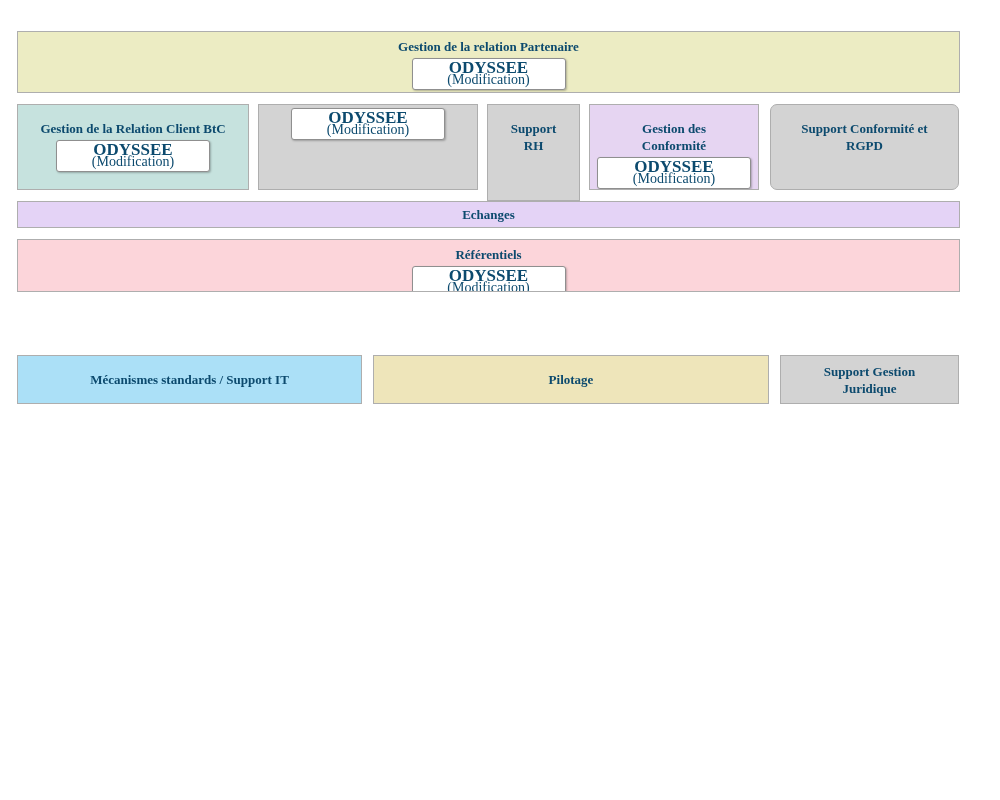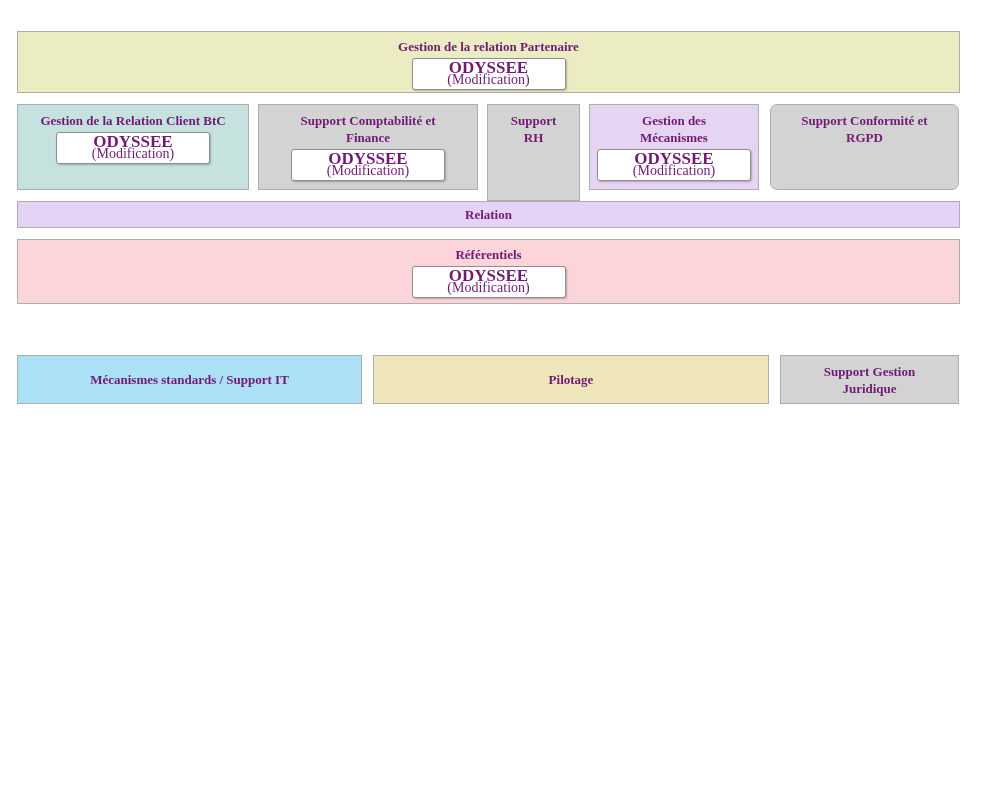--- a/index.html
+++ b/index.html
@@ -6,37 +6,37 @@
     margin: 0;
     padding: 0;
     background: #ffffff;
   }
   #canvas {
     position: relative;
     width: 1000px;
     height: 800px;
     background: #ffffff;
     font-family: "Liberation Serif", "DejaVu Serif", serif;
-    color: #701a75;
+    color: #0c4a6e;
   }
   .block {
     position: absolute;
     border: 1px solid #aeaeae;
     box-sizing: border-box;
     text-align: center;
     overflow: hidden;
   }
   .block-title {
     font-weight: bold;
     font-size: 13px;
     line-height: 17px;
     margin: 0 auto;
   }
   .pad-top { padding-top: 6px; }
-  .row2 .block-title { margin-top: 7px; }
+  .row2 .block-title { margin-top: 15px; }
   .center-flex {
     display: flex;
     align-items: center;
     justify-content: center;
   }
   .app-box {
     width: 152px;
     margin: 3px auto 0 auto;
     background: #ffffff;
     border: 1px solid #8f8f8f;
@@ -54,21 +54,21 @@
     line-height: 12px;
   }
   
   #blk-partner      { left: 17px;  top: 31px;  width: 943px; height: 62px; }
   #blk-client-btc   { left: 17px;  top: 104px; width: 232px; height: 86px; }
   #blk-compta       { left: 258px; top: 104px; width: 220px; height: 86px; }
   #blk-rh           { left: 487px; top: 104px; width: 93px;  height: 97px; }
   #blk-operations   { left: 589px; top: 104px; width: 170px; height: 86px; }
   #blk-conformite   { left: 770px; top: 104px; width: 189px; height: 86px; }
   #blk-echanges     { left: 17px;  top: 201px; width: 943px; height: 27px; }
-  #blk-referentiels { left: 17px;  top: 239px; width: 943px; height: 65px; }
+  #blk-referentiels { left: 17px;  top: 239px; width: 943px; height: 53px; }
   #blk-canaux       { left: 17px;  top: 316px; width: 943px; height: 27px; }
   #blk-mecanismes   { left: 17px;  top: 355px; width: 345px; height: 49px; }
   #blk-pilotage     { left: 373px; top: 355px; width: 396px; height: 49px; }
   #blk-juridique    { left: 780px; top: 355px; width: 179px; height: 49px; }
   
   #blk-client-btc .block-title   { max-width: 212px; }
   #blk-compta .block-title       { max-width: 170px; }
   #blk-rh .block-title           { max-width: 60px;  }
   #blk-operations .block-title   { max-width: 122px; }
   #blk-conformite .block-title   { max-width: 162px; }
@@ -89,45 +89,44 @@
 
   <div class="block row2" id="blk-client-btc" style="background-color: rgb(198, 226, 222);">
     <div class="block-title">Gestion de la Relation Client BtC</div>
     <div class="app-box">
       <div class="app-name">ODYSSEE</div>
       <div class="app-note">(Modification)</div>
     </div>
   </div>
 
   <div class="block row2" id="blk-compta" style="background-color: rgb(211, 211, 211);">
-    <div class="block-title">Support Comptabilité et Finance</div>
     <div class="app-box">
       <div class="app-name">ODYSSEE</div>
       <div class="app-note">(Modification)</div>
     </div>
   </div>
 
   <div class="block row2" id="blk-rh" style="background-color: rgb(211, 211, 211);">
     <div class="block-title">Support RH</div>
   </div>
 
   <div class="block row2" id="blk-operations" style="background-color: rgb(230, 213, 242);">
-    <div class="block-title">Gestion des Mécanismes</div>
+    <div class="block-title">Gestion des Conformité</div>
     <div class="app-box">
       <div class="app-name">ODYSSEE</div>
       <div class="app-note">(Modification)</div>
     </div>
   </div>
 
   <div class="block row2" id="blk-conformite" style="background-color: rgb(211, 211, 211); border-radius: 7px;">
     <div class="block-title">Support Conformité et RGPD</div>
   </div>
 
   <div class="block center-flex" id="blk-echanges" style="background-color: rgb(228, 211, 246);">
-    <div class="block-title">Relation</div>
+    <div class="block-title">Echanges</div>
   </div>
 
   <div class="block pad-top" id="blk-referentiels" style="background-color: rgb(252, 213, 218);">
     <div class="block-title">Référentiels</div>
     <div class="app-box">
       <div class="app-name">ODYSSEE</div>
       <div class="app-note">(Modification)</div>
     </div>
   </div>
 

